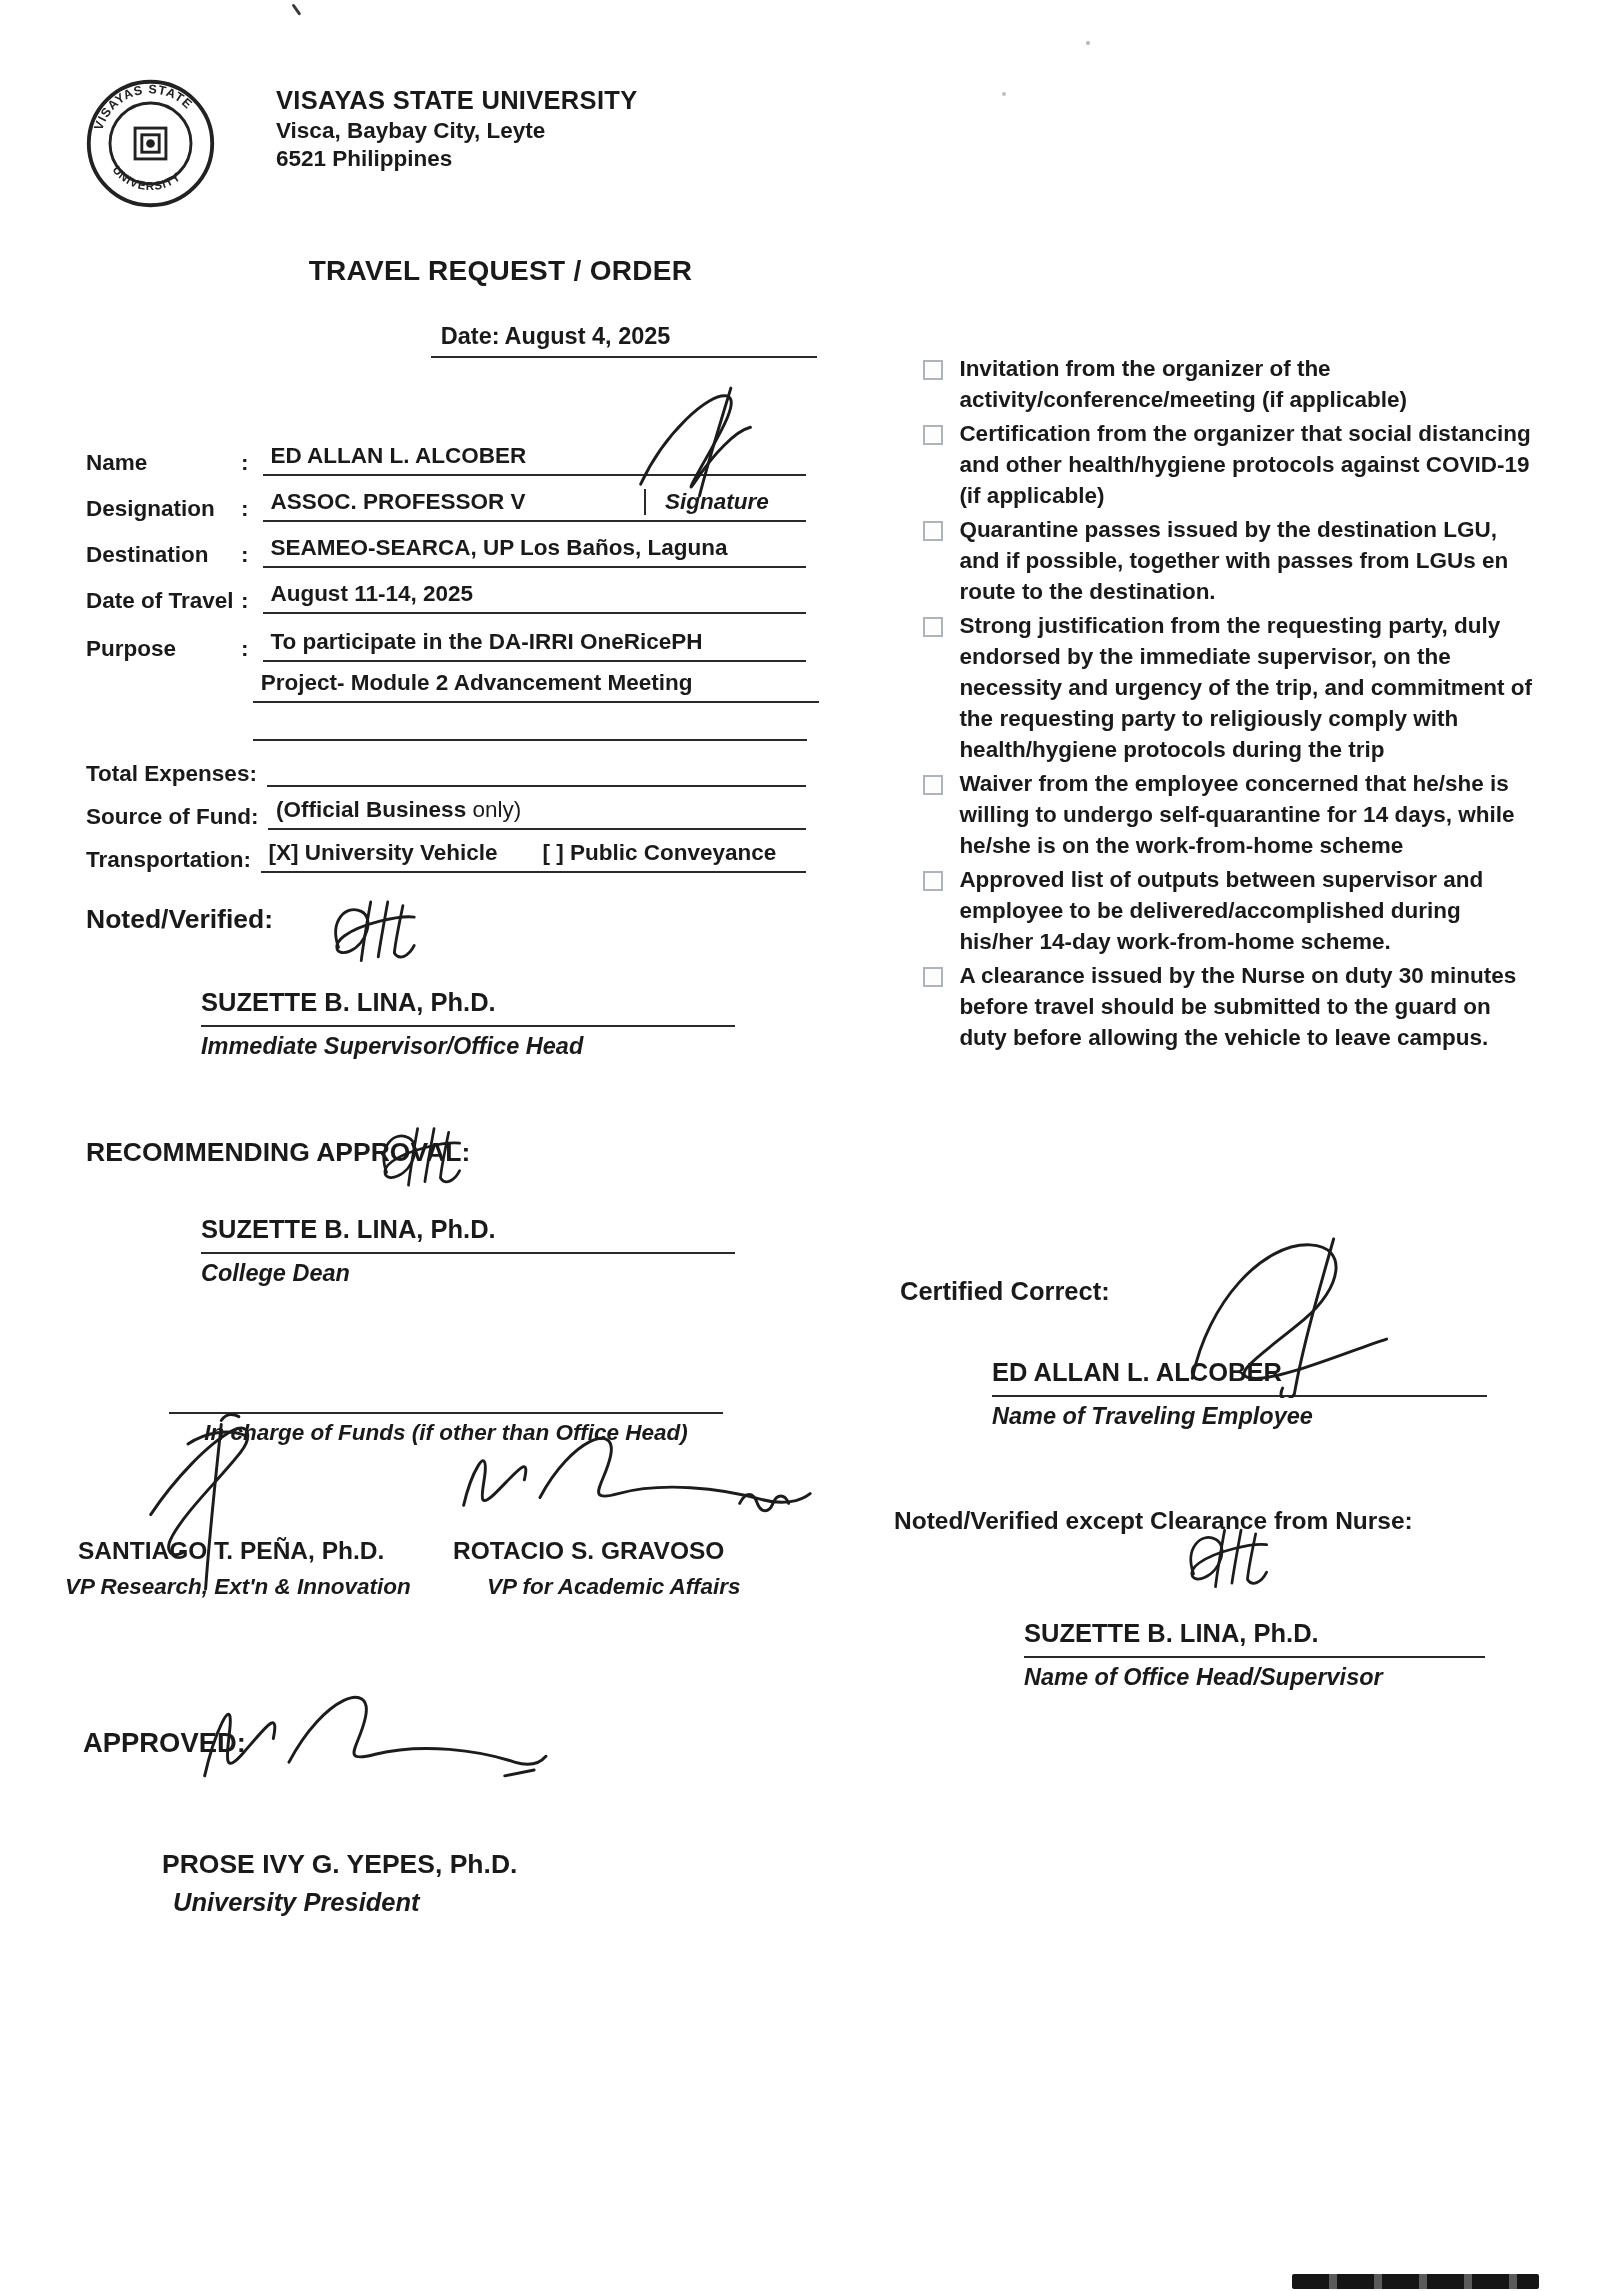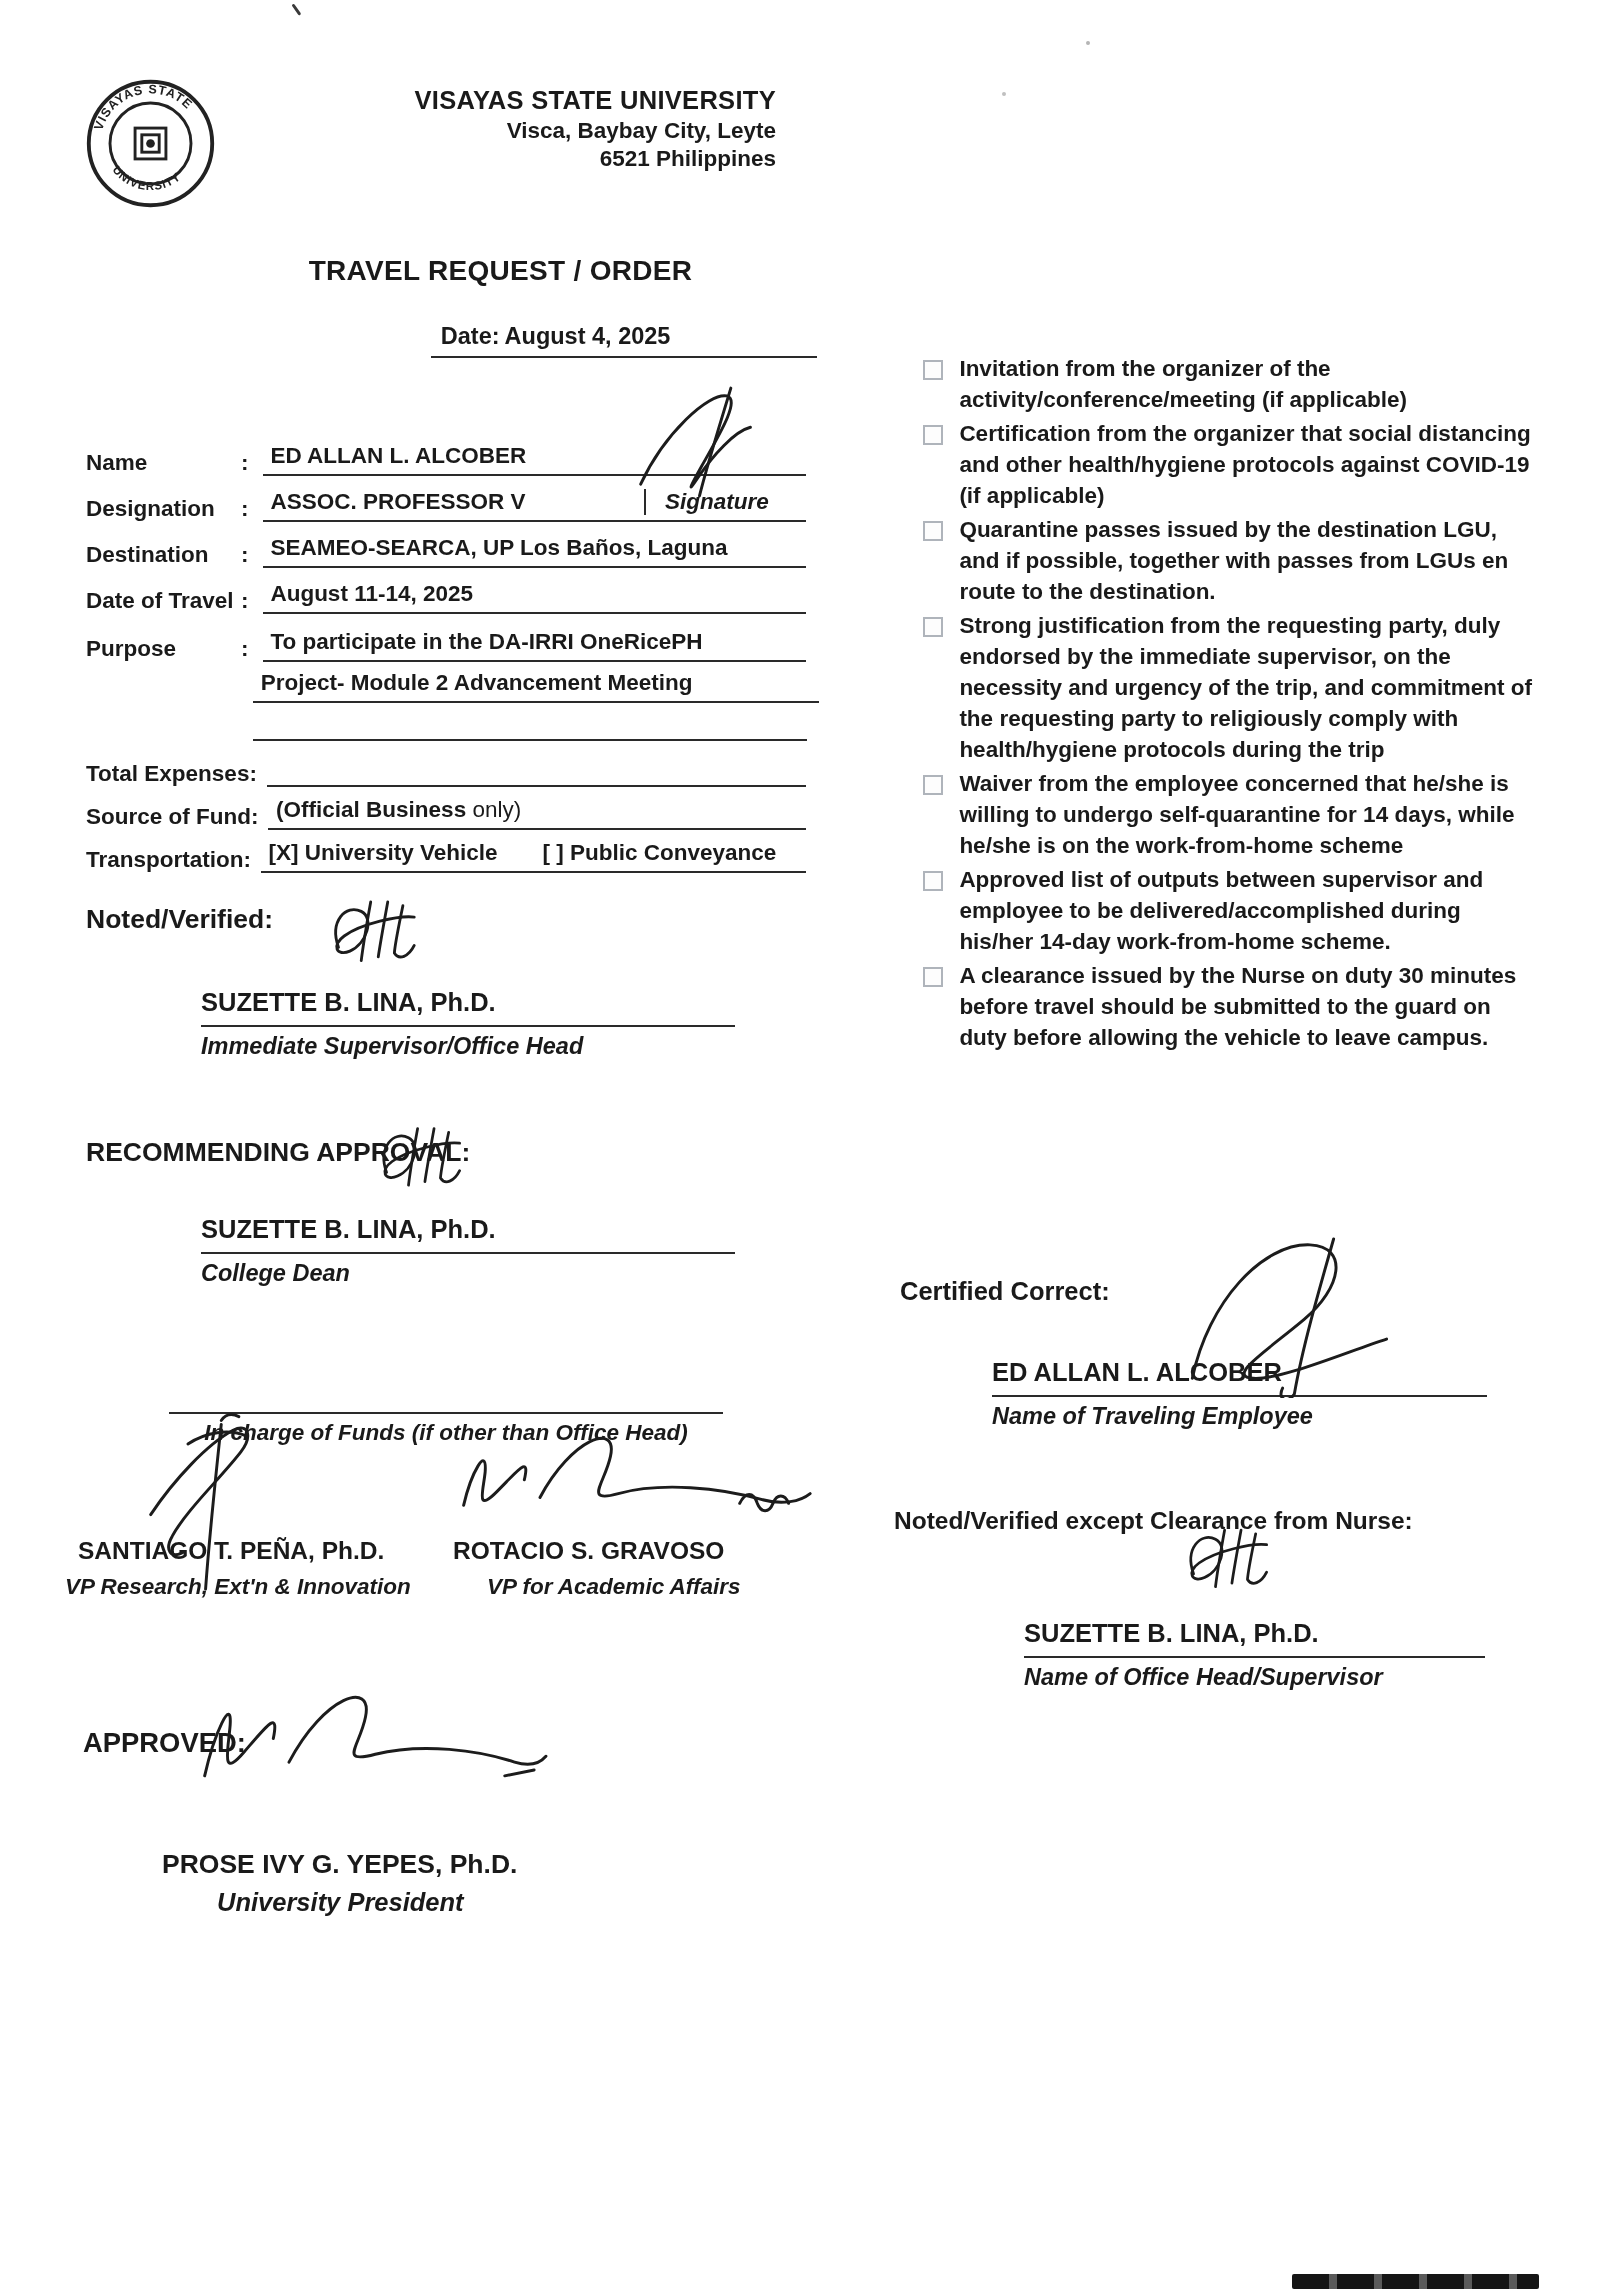--- a/index.html
+++ b/index.html
@@ -7,25 +7,25 @@
     position:relative;
     width:1621px; height:2292px;
     margin:0 auto;
     background:#ffffff;
     font-family:"Liberation Sans", sans-serif;
     font-weight:700;
     color:#1a1a1a;
     overflow:hidden;
   }
   .abs { position:absolute; }
-  .it { font-style:italic;margin-left:44px; }
+  .it { font-style:italic; }
 
   
   .seal { left:83px; top:76px; width:135px; height:135px; }
-  .hdr-text { left:306px; top:84px; width:470px; text-align:right; line-height:1.28; }
+  .hdr-text { left:276px; top:84px; width:470px; text-align:left; line-height:1.28; }
   .hdr-univ { font-size:25.5px; letter-spacing:0.3px; }
   .hdr-addr { font-size:22.5px; }
 
   
   .form-title { left:221px; top:255px; width:559px; font-size:28px; text-align:center; letter-spacing:0.3px; }
   .date-row { left:431px; top:323px; width:370px; font-size:23.5px; border-bottom:2.5px solid #2a2a2a; padding:0 5.9px 5.9px 9.8px; display:flex; gap:5px; }
 
   
   .frow { left:86px; width:720px; display:flex; align-items:flex-end; font-size:22.5px; height:37px; }
   .frow .lbl { width:155px; flex:none; }

